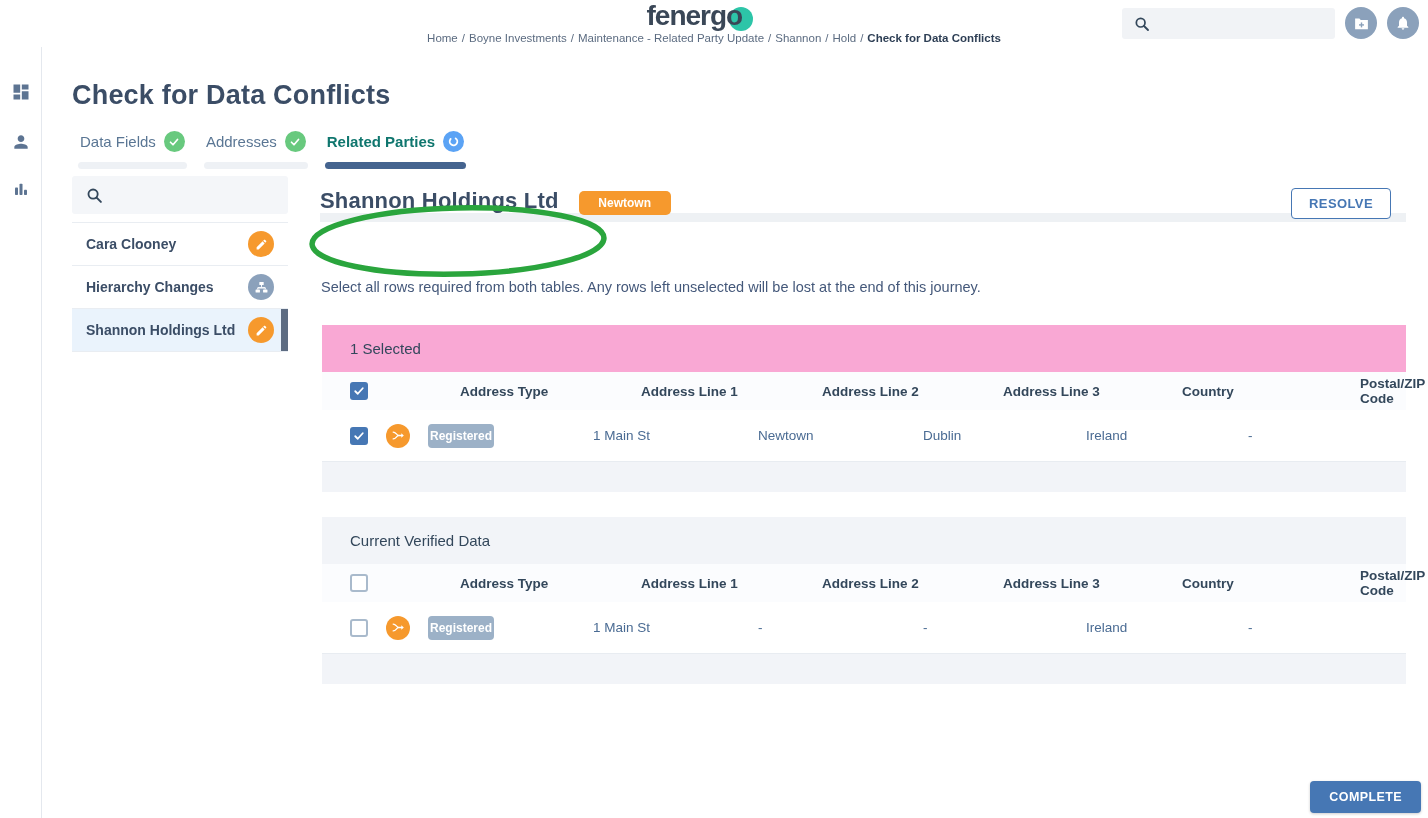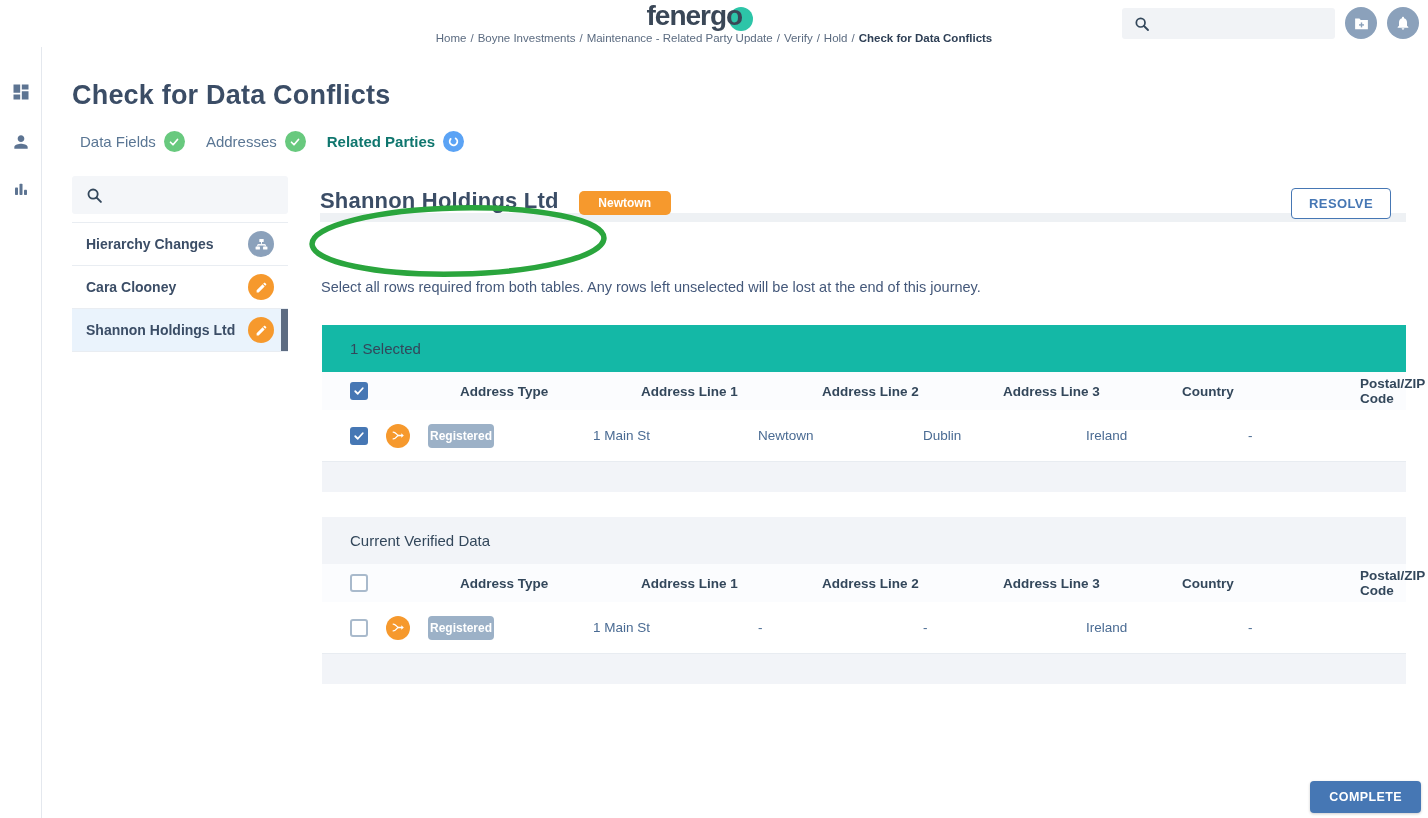--- a/index.html
+++ b/index.html
@@ -34,21 +34,21 @@
             display:flex; align-items:center; justify-content:center; cursor:pointer; }
   .avatar-partial { position:absolute; left:1px; top:756px; width:29px; height:29px; border-radius:50%;
                     background:#97aabf; cursor:pointer; }
 
   
   .content { position:absolute; top:47px; left:43px; width:1385px; height:771px; background:#fff; }
   .page-title { position:absolute; left:29px; top:33px; font-size:27px; font-weight:600; color:#3b4d66; letter-spacing:0.2px; }
 
   
   .tabs { position:absolute; left:35px; top:84px; display:flex; }
-  .tab { display:flex; flex-direction:row; margin-right:17px; cursor:pointer;justify-content:space-between; }
+  .tab { display:flex; flex-direction:column; margin-right:17px; cursor:pointer;justify-content:space-between; }
   .tab-top { display:flex; align-items:center; gap:8px; padding:0 2px 10px 2px; }
   .tab-label { font-size:15px; color:#5a7694; }
   .tab.active .tab-label { color:#0f766e; font-weight:bold; }
   .tab-bar { height:7px; border-radius:4px; background:#eef1f5; }
   .tab.active .tab-bar { background:#45648f; }
   .status-circle { width:21px; height:21px; border-radius:50%; display:flex; align-items:center; justify-content:center; }
   .st-complete { background:#68c97e; }
   .st-progress { background:#5ba3f5; }
 
   
@@ -84,21 +84,21 @@
 
   .annotation { position:absolute; left:262px; top:155px; z-index:10; pointer-events:none; }
 
   .instruction { position:absolute; left:278px; top:232px; font-size:14.5px; color:#44587a; }
 
   
   .card { position:absolute; left:279px; width:1084px; background:#f2f4f8; padding-bottom:30px; }
   .card-1 { top:278px; }
   .card-2 { top:470px; }
   .card-band { height:47px; display:flex; align-items:center; padding-left:28px; font-size:15px; color:#33475b; }
-  .card-1 .card-band { background:#14b8a6; }
+  .card-1 .card-band { background:#f9a8d4; }
   .grid-row { display:grid; grid-template-columns:36px 42px 165px 165px 165px 163px 162px 1fr;
               align-items:center; padding-left:28px; }
   .col-head { height:38px; background:#fbfcfe;gap:16px; }
   .col-head span { font-size:13.5px; font-weight:bold; color:#33475b; }
   .data-row { height:52px; background:#fff; border-bottom:1px solid #e8ecf1; font-size:13.5px; color:#4a6b93; }
   .cb { width:18px; height:18px; border-radius:3px; cursor:pointer; display:flex; align-items:center; justify-content:center; }
   .cb-unchecked { background:#fff; border:2px solid #a9bacc; }
   .cb-checked { background:#4677b4; }
   .merge-circle { width:24px; height:24px; border-radius:50%; background:#f6992d; display:flex; align-items:center; justify-content:center; }
   .type-badge { display:inline-block; background:#9cb1c7; color:#fff; font-size:12px; font-weight:bold;
@@ -110,21 +110,21 @@
 </style>
 </head>
 <body>
 
 <div class="topbar">
   <div class="logo">
     <span class="logo-text">fenergo</span>
     <span class="logo-dot"></span>
   </div>
   <div class="breadcrumb">
-    <span>Home</span><span class="sep">/</span><span>Boyne Investments</span><span class="sep">/</span><span>Maintenance - Related Party Update</span><span class="sep">/</span><span>Verify</span><span class="sep">/</span><span>Hold</span><span class="sep">/</span><span class="crumb-last">Check for Data Conflicts</span>
+    <span>Home</span><span class="sep">/</span><span>Boyne Investments</span><span class="sep">/</span><span>Maintenance - Related Party Update</span><span class="sep">/</span><span>Shannon</span><span class="sep">/</span><span>Hold</span><span class="sep">/</span><span class="crumb-last">Check for Data Conflicts</span>
   </div>
   <div class="top-search">
     <svg width="16" height="16" viewBox="0 0 24 24">
       <circle cx="10" cy="10" r="6.5" fill="none" stroke="#33475b" stroke-width="2.6"></circle>
       <line x1="15" y1="15" x2="21" y2="21" stroke="#33475b" stroke-width="2.8" stroke-linecap="round"></line>
     </svg>
     <input type="text" style="">
   </div>
   <button class="round-btn btn-add">
     <svg width="17" height="17" viewBox="0 0 24 24">
@@ -205,35 +205,35 @@
   <div class="panel">
     <div class="panel-search">
       <div class="search-box">
         <svg width="17" height="17" viewBox="0 0 24 24">
           <circle cx="10" cy="10" r="6.5" fill="none" stroke="#33475b" stroke-width="2.6"></circle>
           <line x1="15" y1="15" x2="21" y2="21" stroke="#33475b" stroke-width="2.8" stroke-linecap="round"></line>
         </svg>
       </div>
     </div>
     <div class="panel-item">
+      <span class="pi-label">Cara Clooney</span>
+      <span class="pi-icon pi-orange">
+        <svg width="13" height="13" viewBox="0 0 24 24">
+          <path d="M3 17.25V21h3.75L17.8 9.94l-3.75-3.75L3 17.25zM20.7 7.04c.4-.4.4-1 0-1.4l-2.34-2.34c-.4-.4-1-.4-1.4 0l-1.83 1.83 3.75 3.75 1.82-1.84z" fill="#fff"></path>
+        </svg>
+      </span>
+    </div>
+    <div class="panel-item">
       <span class="pi-label">Hierarchy Changes</span>
       <span class="pi-icon pi-gray">
         <svg width="15" height="15" viewBox="0 0 24 24">
           <rect x="8.5" y="3" width="7" height="5" rx="1" fill="#fff"></rect>
           <rect x="2.5" y="15" width="7" height="5" rx="1" fill="#fff"></rect>
           <rect x="14.5" y="15" width="7" height="5" rx="1" fill="#fff"></rect>
           <path d="M12 8v3M6 15v-2.5h12V15M6 12.5h12" fill="none" stroke="#fff" stroke-width="1.6"></path>
-        </svg>
-      </span>
-    </div>
-    <div class="panel-item">
-      <span class="pi-label">Cara Clooney</span>
-      <span class="pi-icon pi-orange">
-        <svg width="13" height="13" viewBox="0 0 24 24">
-          <path d="M3 17.25V21h3.75L17.8 9.94l-3.75-3.75L3 17.25zM20.7 7.04c.4-.4.4-1 0-1.4l-2.34-2.34c-.4-.4-1-.4-1.4 0l-1.83 1.83 3.75 3.75 1.82-1.84z" fill="#fff"></path>
         </svg>
       </span>
     </div>
     <div class="panel-item selected">
       <span class="pi-label">Shannon Holdings Ltd</span>
       <span class="pi-icon pi-orange">
         <svg width="13" height="13" viewBox="0 0 24 24">
           <path d="M3 17.25V21h3.75L17.8 9.94l-3.75-3.75L3 17.25zM20.7 7.04c.4-.4.4-1 0-1.4l-2.34-2.34c-.4-.4-1-.4-1.4 0l-1.83 1.83 3.75 3.75 1.82-1.84z" fill="#fff"></path>
         </svg>
       </span>

